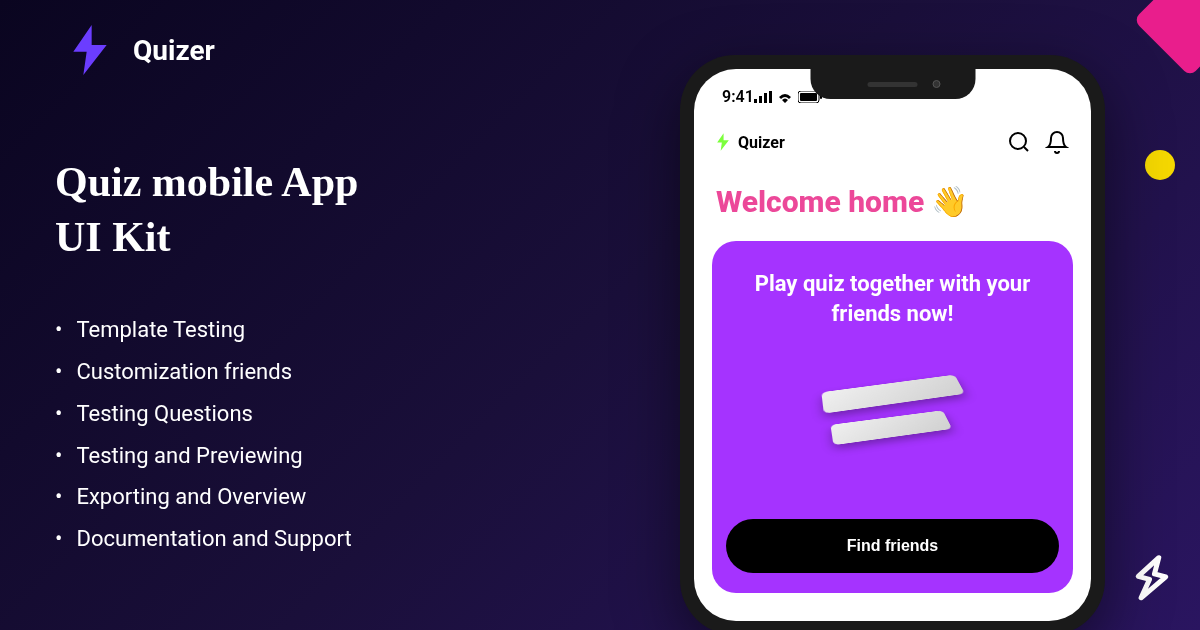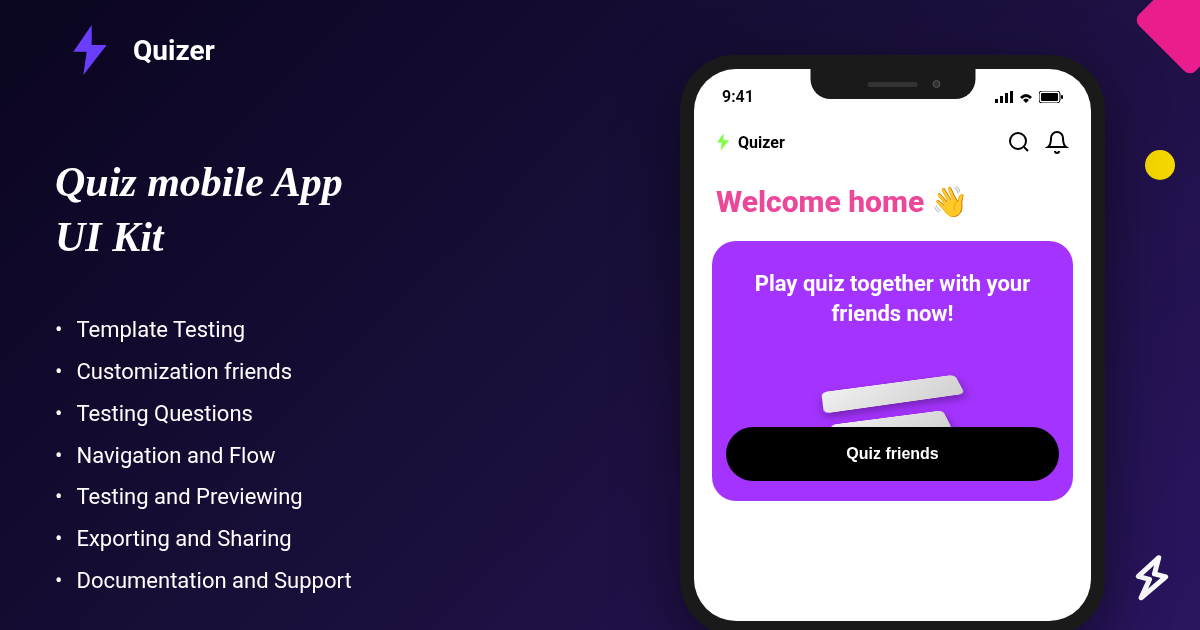--- a/index.html
+++ b/index.html
@@ -71,21 +71,20 @@
       top: 155px;
       left: 55px;
       color: white;
     }
     .main-title {
       font-size: 42px;
       font-weight: 800;
       line-height: 1.3;
       font-family: Georgia, 'Times New Roman', serif;
       margin-bottom: 45px;
-      font-style: italic;
     }
     .feature-list {
       list-style: none;
       font-size: 22px;
       line-height: 1.9;
     }
     .feature-list li::before {
       content: "•";
       margin-right: 14px;
       font-size: 22px;
@@ -138,21 +137,20 @@
       left: 50%;
       transform: translateX(-50%);
       width: 50px;
       height: 5px;
       background: #333;
       border-radius: 3px;
     }
     
     .status-bar {
       display: flex;
-      justify-content: space-between;
       align-items: center;
       padding: 18px 28px 8px;
       font-size: 16px;
       font-weight: 600;
       color: #000;
     }
     .status-icons {
       display: flex;
       gap: 5px;
       align-items: center;
@@ -192,21 +190,21 @@
       font-weight: 800;
       color: #ec4899;
     }
     
     .quiz-card {
       margin: 0 18px;
       background: #a533ff;
       border-radius: 24px;
       padding: 28px 22px 22px;
       text-align: center;
-      height: 260px;
+      height: 352px;
       position: relative;
       overflow: hidden;
     }
     .quiz-card-title {
       color: white;
       font-size: 22px;
       font-weight: 700;
       line-height: 1.35;
       margin-bottom: 20px;
     }
@@ -266,23 +264,22 @@
 
 <div class="left-content">
   <h1 class="main-title">
     <span>Quiz mobile App</span><br>
     <span>UI Kit</span>
   </h1>
   <ul class="feature-list">
     <li>Template Testing</li>
     <li>Customization friends</li>
     <li>Testing Questions</li>
-    <li>Navigation and Flow</li>
     <li>Testing and Previewing</li>
-    <li>Exporting and Sharing</li>
+    <li>Exporting and Overview</li>
     <li>Documentation and Support</li>
   </ul>
 </div>
 
 <div class="phone-frame">
   <div class="phone-screen">
     <div class="notch">
       <div class="notch-speaker"></div>
       <div class="notch-camera"></div>
     </div>
@@ -327,17 +324,17 @@
     </div>
 
     <div class="welcome-text">Welcome home 👋</div>
 
     <div class="quiz-card">
       <div class="quiz-card-title">Play quiz together with your friends now!</div>
       <div class="quiz-illustration">
         <div class="slab"></div>
         <div class="slab slab2"></div>
       </div>
-      <button class="quiz-button">Quiz friends</button>
+      <button class="quiz-button">Find friends</button>
     </div>
 
   </div>
 </div>
 
 </body></html>

